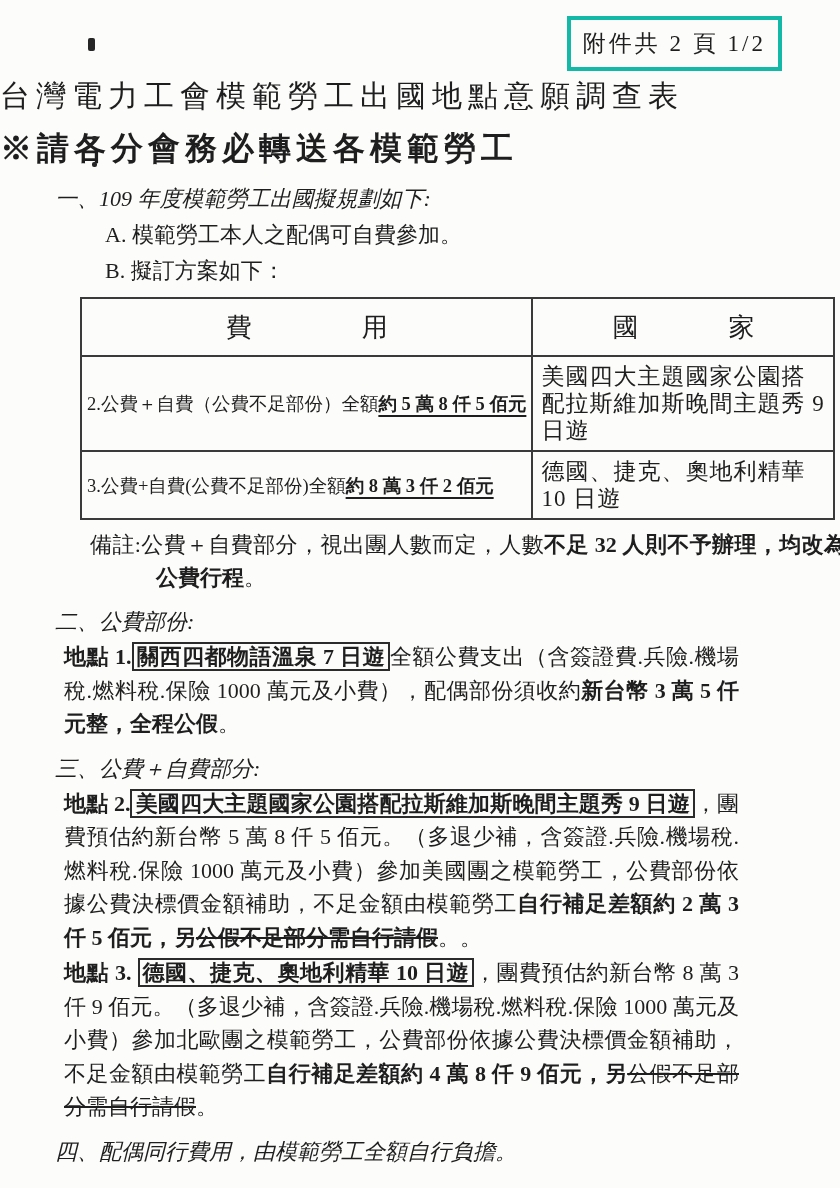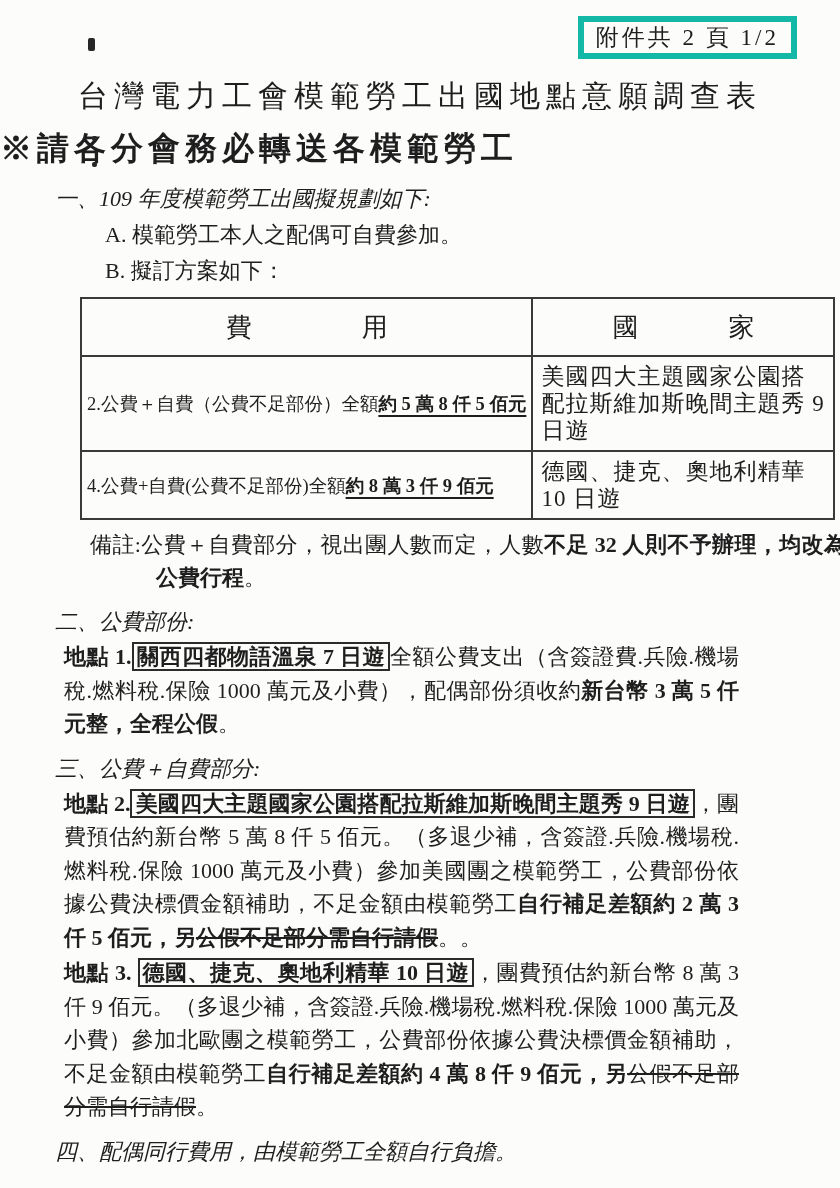--- a/index.html
+++ b/index.html
@@ -2,25 +2,25 @@
 <html><head>
 <meta charset="utf-8">
 <style>
   html,body{margin:0;padding:0;background:#e9e9e9;}
   .page{
     position:relative;width:840px;height:1188px;margin:0 auto;
     background:#fcfcfa;color:#1e1e1e;overflow:hidden;
     font-family:"Liberation Serif","DejaVu Serif",serif;
   }
   .attachment{
-    position:absolute;top:16px;right:43px;
-    border:6px solid #14b8a6;padding:0 12px;
+    position:absolute;top:16px;right:58px;
+    border:4px solid #14b8a6;padding:8px 12px;
     font-size:23px;letter-spacing:3px;white-space:nowrap;
   }
-  .title{margin:0;padding-top:76px;text-align:center;
+  .title{margin:0;padding-top:76px;
     font-size:30px;font-weight:400;letter-spacing:6px;}
   .subtitle{margin:10px 0 0;
     font-size:32px;font-weight:700;letter-spacing:5px;}
   .sec{margin:12px 0 0 55px;font-size:22px;line-height:32px;font-style:italic;}
   .sub{margin:4px 0 0 105px;font-size:22px;line-height:32px;}
   table{border-collapse:collapse;margin:10px 0 0 80px;}
   th,td{border:2.5px solid #3a3a3a;}
   th{height:54px;font-weight:400;font-size:26px;}
   .th-flex{display:flex;justify-content:center;gap:110px;}
   .th-flex2{display:flex;justify-content:center;gap:90px;}
@@ -71,21 +71,21 @@
           </div>
         </th>
       </tr>
     </thead>
     <tbody>
       <tr>
         <td class="fee-cell"><span>2.公費＋自費（公費不足部份）全額</span><span class="b u">約 5 萬 8 仟 5 佰元</span></td>
         <td class="country-cell">美國四大主題國家公園搭配拉斯維加斯晚間主題秀 9 日遊</td>
       </tr>
       <tr>
-        <td class="fee-cell"><span>4.公費+自費(公費不足部份)全額</span><span class="b u">約 8 萬 3 仟 9 佰元</span></td>
+        <td class="fee-cell"><span>3.公費+自費(公費不足部份)全額</span><span class="b u">約 8 萬 3 仟 2 佰元</span></td>
         <td class="country-cell">德國、捷克、奧地利精華 10 日遊</td>
       </tr>
     </tbody>
   </table>
 
   <div class="note"><span>備註:</span><span>公費＋自費部分，視出團人數而定，人數</span><span class="b">不足 32 人則不予辦理，均改為公費行程</span><span>。</span></div>
 
   <div class="sec">二、公費部份:</div>
 
   <div class="para"><span class="b">地點 1.</span><span class="boxed">關西四都物語溫泉 7 日遊</span><span>全額公費支出（含簽證費.兵險.機場稅.燃料稅.保險 1000 萬元及小費），配偶部份須收約</span><span class="b">新台幣 3 萬 5 仟元整，全程公假</span><span>。</span></div>

